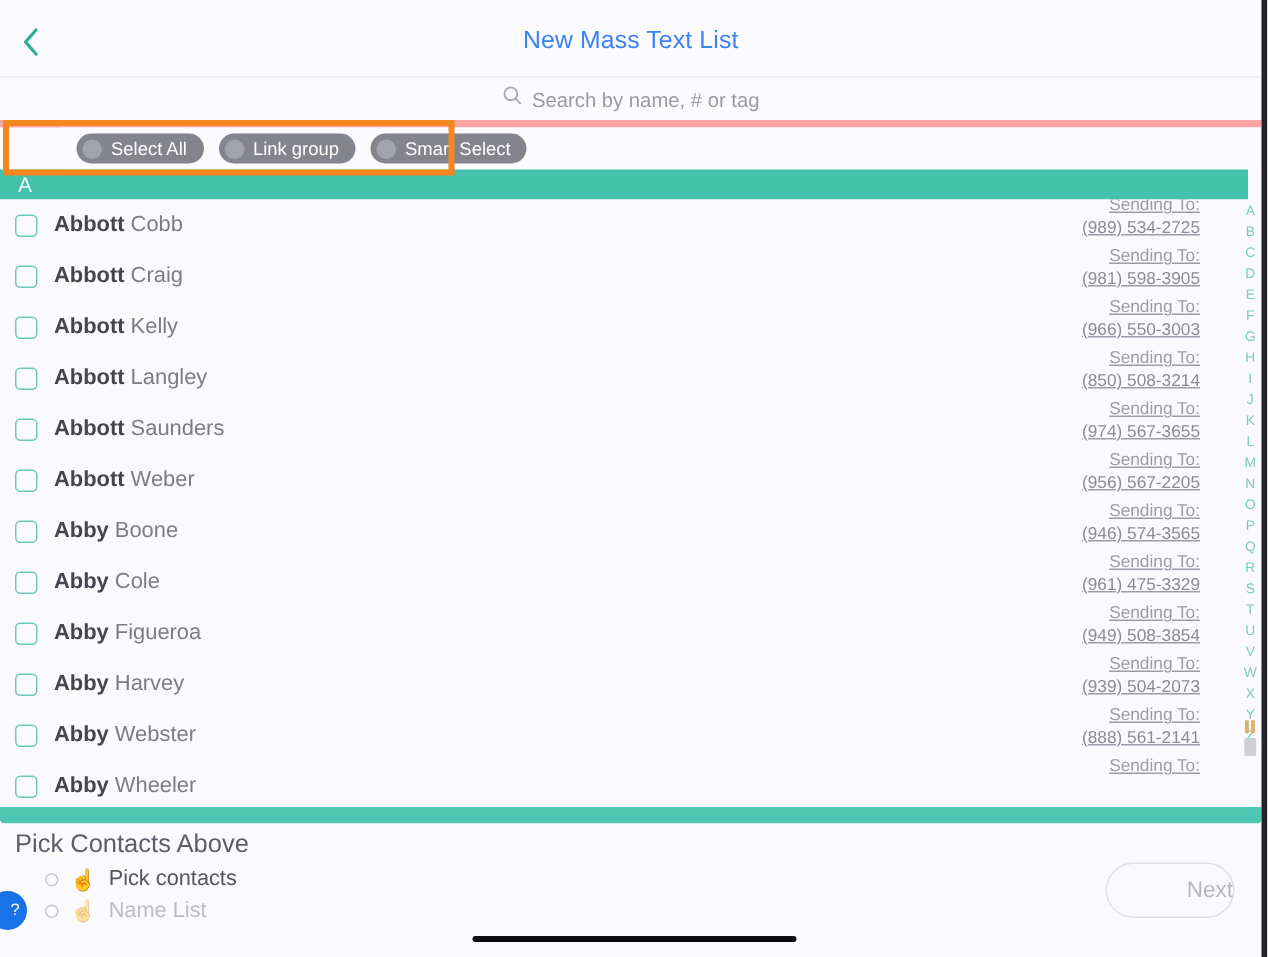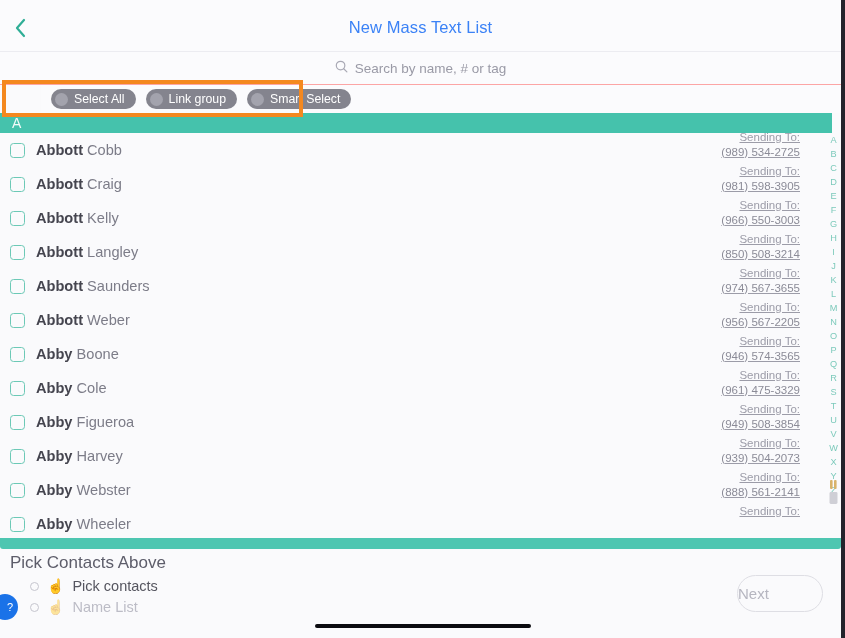--- a/index.html
+++ b/index.html
@@ -43,21 +43,21 @@
     width: 841px; text-align: center;
     font-size: 16.5px; color: #3b82f6;
     letter-spacing: .1px;
   }
 
   
   .searchbar {
     position: absolute; top: 52px; left: 0;
     width: 841px; height: 33px;
     background: #fbfbfd;
-    border-bottom: 1px solid #fca5a5;
+    border-bottom: 5px solid #fca5a5;
     display: flex; align-items: center; justify-content: center;
   }
   .search-inner { display: flex; align-items: center; gap: 7px; }
   .search-placeholder {
     font-size: 13.5px; color: #9a9aa6;
   }
 
   
   .pill-row {
     position: absolute; top: 85px; left: 0;
@@ -208,21 +208,21 @@
   .help-badge span {
     font-size: 11px; color: #ffffff;
     position: relative; left: 5px;
   }
 
   .next-btn {
     position: absolute; right: 18px; top: 26px;
     width: 86px; height: 37px;
     border: 1.3px solid #dedee4;
     border-radius: 19px;
-    display: flex; align-items: center; justify-content: flex-start;
+    display: flex; align-items: center; justify-content: flex-end;
     background: #fafafc;
     cursor: pointer;
   }
   .next-btn span { font-size: 15px; color: #b6b6c0; }
 
   .home-indicator {
     position: absolute; bottom: 10px; left: 50%;
     transform: translateX(-50%);
     width: 216px; height: 4px;
     background: #0b0b10;

